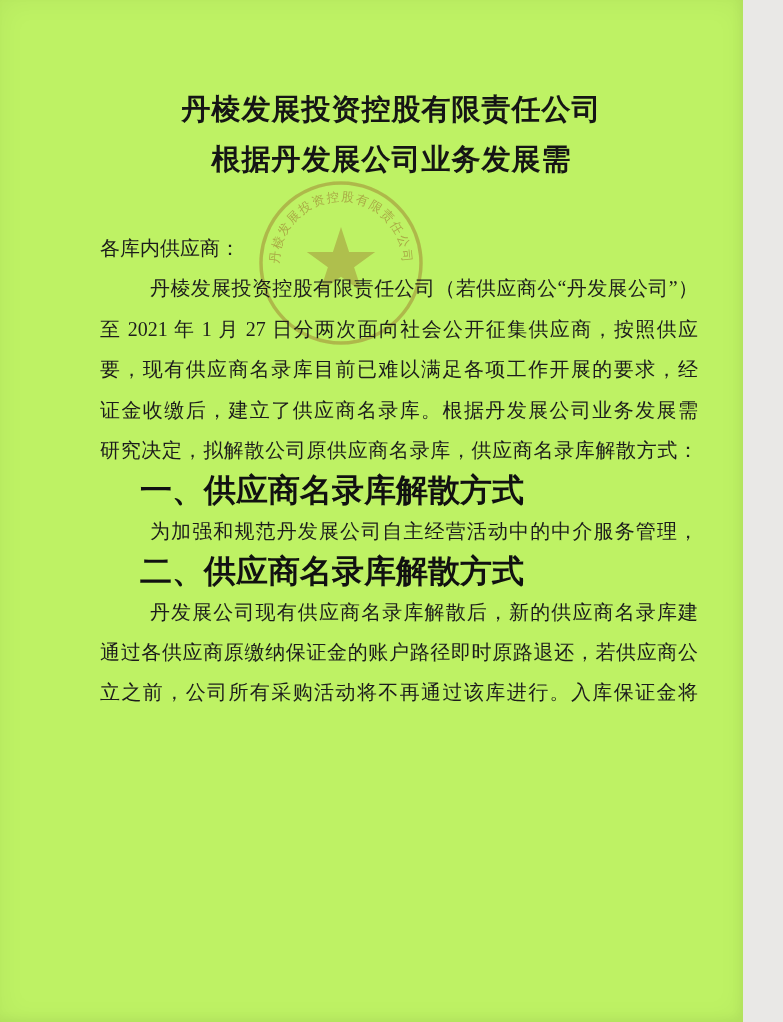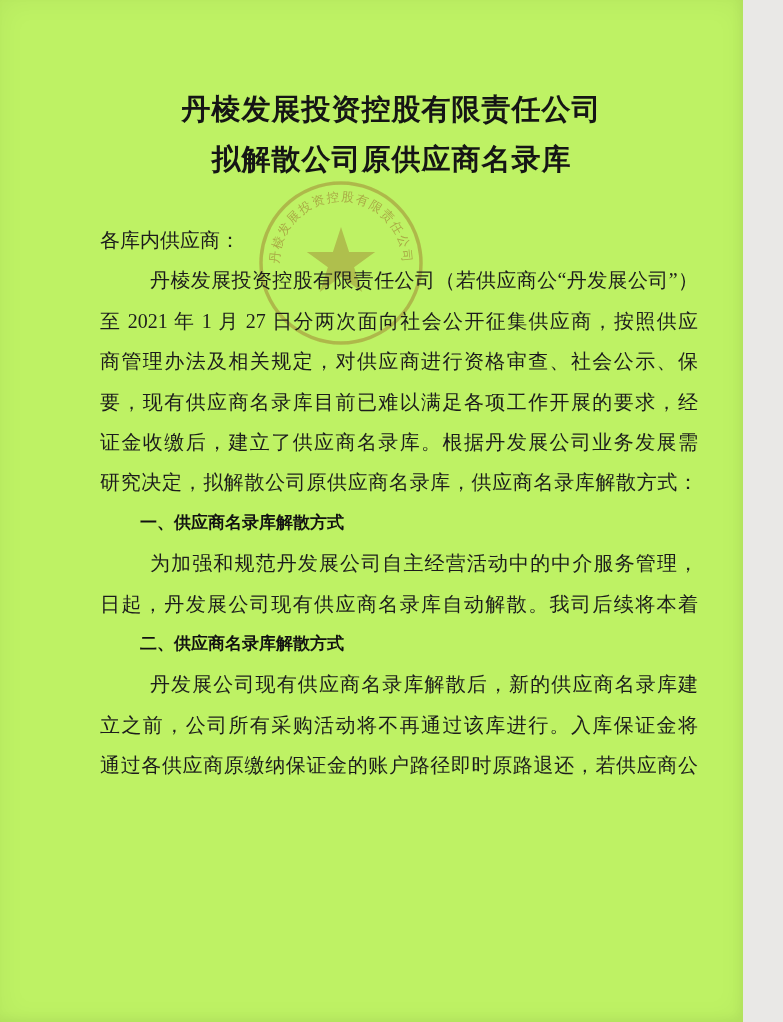--- a/index.html
+++ b/index.html
@@ -14,77 +14,75 @@
     box-shadow:inset 0 0 28px rgba(0,0,0,0.05), inset -4px -4px 8px rgba(0,0,0,0.04);
   }
   .title{
     position:absolute;top:84px;left:0;width:783px;
     text-align:center;color:#151515;
     font-family:"Liberation Serif",serif;
     font-weight:bold;font-size:29px;line-height:50px;
     letter-spacing:1px;
   }
   .body-block{
-    position:absolute;top:220px;left:100px;width:598px;
+    position:absolute;top:228px;left:100px;width:598px;
     font-size:20px;line-height:40.4px;color:#1c1c1c;
   }
   .line{
     height:40.4px;overflow:hidden;
     text-align:left;
   }
   .line.fill{
     text-align:justify;
     text-align-last:justify;
   }
   .line.indent{ text-indent:50px; }
   .line.heading{
     font-family:"Liberation Sans",sans-serif;
-    font-weight:bold;font-size:17px;
+    font-weight:bold;font-size:32px;
     padding-left:40px;color:#111;
     text-align:left;text-align-last:left;
   }
   .seal{
     position:absolute;left:246px;top:168px;
     width:190px;height:190px;
     mix-blend-mode:multiply;
     pointer-events:none;
     opacity:0.9;
   }
 </style>
 </head>
 <body>
 
 <div class="page">
 
   <div class="title">
     <div>丹棱发展投资控股有限责任公司</div>
-    <div>拟解散公司原供应商名录库</div>
+    <div>根据丹发展公司业务发展需</div>
   </div>
 
   <svg class="seal" viewBox="0 0 190 190">
     <defs>
       <path id="sealArc" d="M 33 95 A 62 62 0 0 1 157 95"></path>
     </defs>
     <circle cx="95" cy="95" r="80" fill="none" stroke="#c8604f" stroke-width="3.5" opacity="0.42"></circle>
     <polygon points="95,59 103.1,83.9 129.2,83.9 108.1,99.2 116.2,124.1 95,108.8 73.8,124.1 81.9,99.2 60.8,83.9 86.9,83.9" fill="#c76a58" opacity="0.4"></polygon>
     <text font-size="12.5" letter-spacing="1.5" fill="#c0594e" opacity="0.5" font-family="Liberation Serif, serif">
       <textPath id="sealArcTextPath" href="#sealArc" startOffset="50%" text-anchor="middle">丹棱发展投资控股有限责任公司</textPath>
     </text>
   </svg>
 
   <div class="body-block" id="bodyBlock">
       <div class="line">各库内供应商：</div>
       <div class="line fill indent">丹棱发展投资控股有限责任公司（若供应商公“丹发展公司”）</div>
       <div class="line fill">至 2021 年 1 月 27 日分两次面向社会公开征集供应商，按照供应</div>
-      <div class="line fill">商管理办法及相关规定，对供应商进行资格审查、社会公示、保</div>
       <div class="line fill">要，现有供应商名录库目前已难以满足各项工作开展的要求，经</div>
       <div class="line fill">证金收缴后，建立了供应商名录库。根据丹发展公司业务发展需</div>
       <div class="line fill">研究决定，拟解散公司原供应商名录库，供应商名录库解散方式：</div>
       <div class="line heading">一、供应商名录库解散方式</div>
       <div class="line fill indent">为加强和规范丹发展公司自主经营活动中的中介服务管理，</div>
-      <div class="line fill">日起，丹发展公司现有供应商名录库自动解散。我司后续将本着</div>
       <div class="line heading">二、供应商名录库解散方式</div>
       <div class="line fill indent">丹发展公司现有供应商名录库解散后，新的供应商名录库建</div>
+      <div class="line fill">通过各供应商原缴纳保证金的账户路径即时原路退还，若供应商公</div>
       <div class="line fill">立之前，公司所有采购活动将不再通过该库进行。入库保证金将</div>
-      <div class="line fill">通过各供应商原缴纳保证金的账户路径即时原路退还，若供应商公</div>
     </div>
 
 </div>
 
 </body></html>

